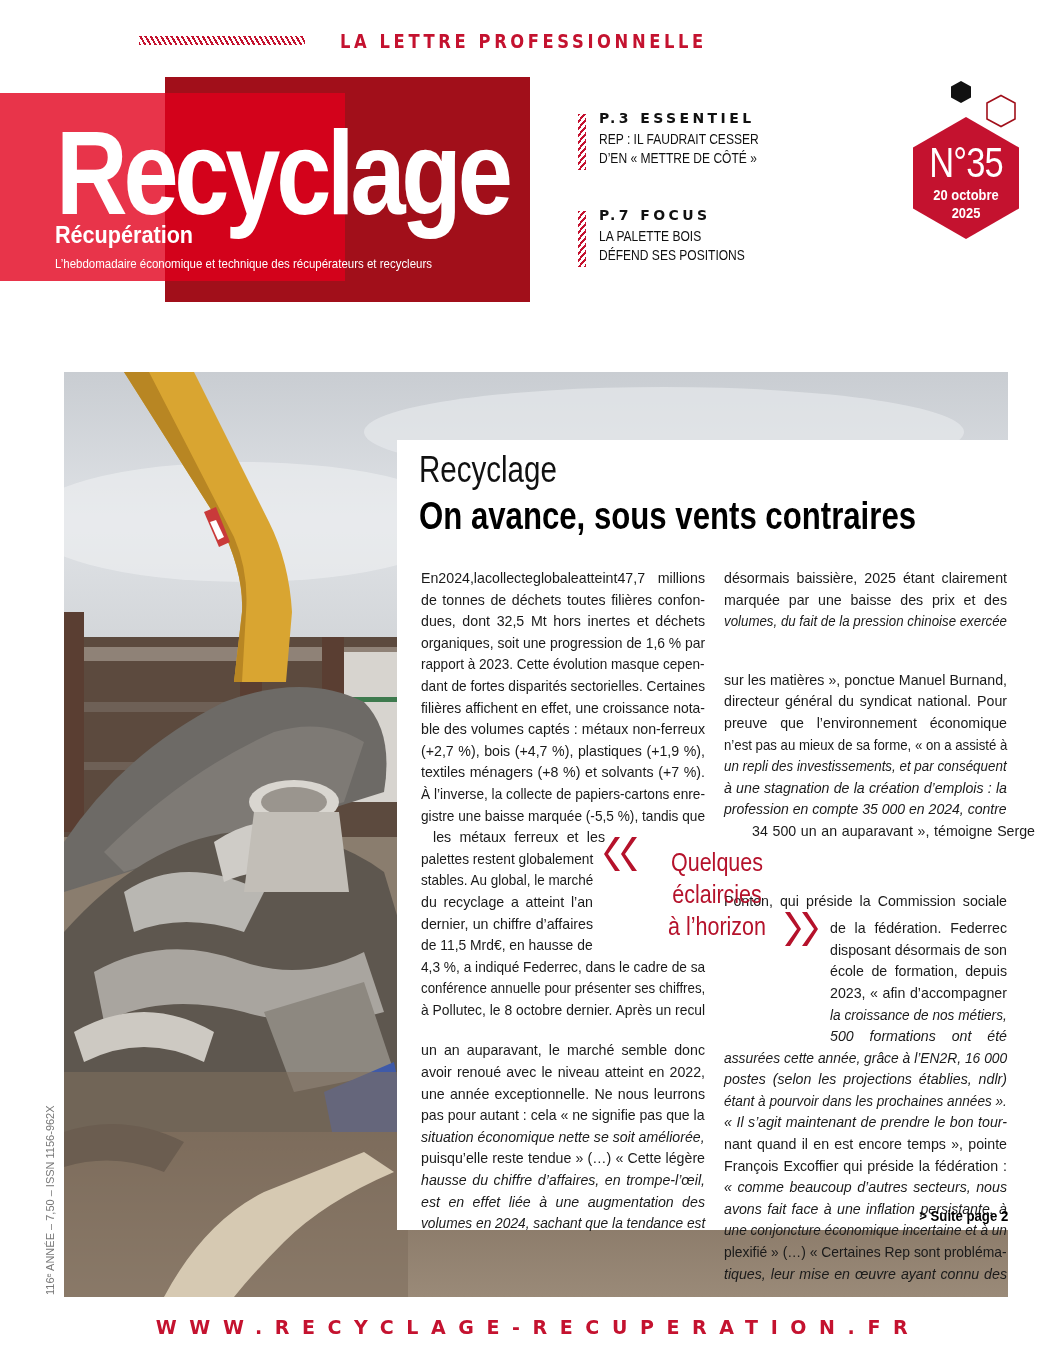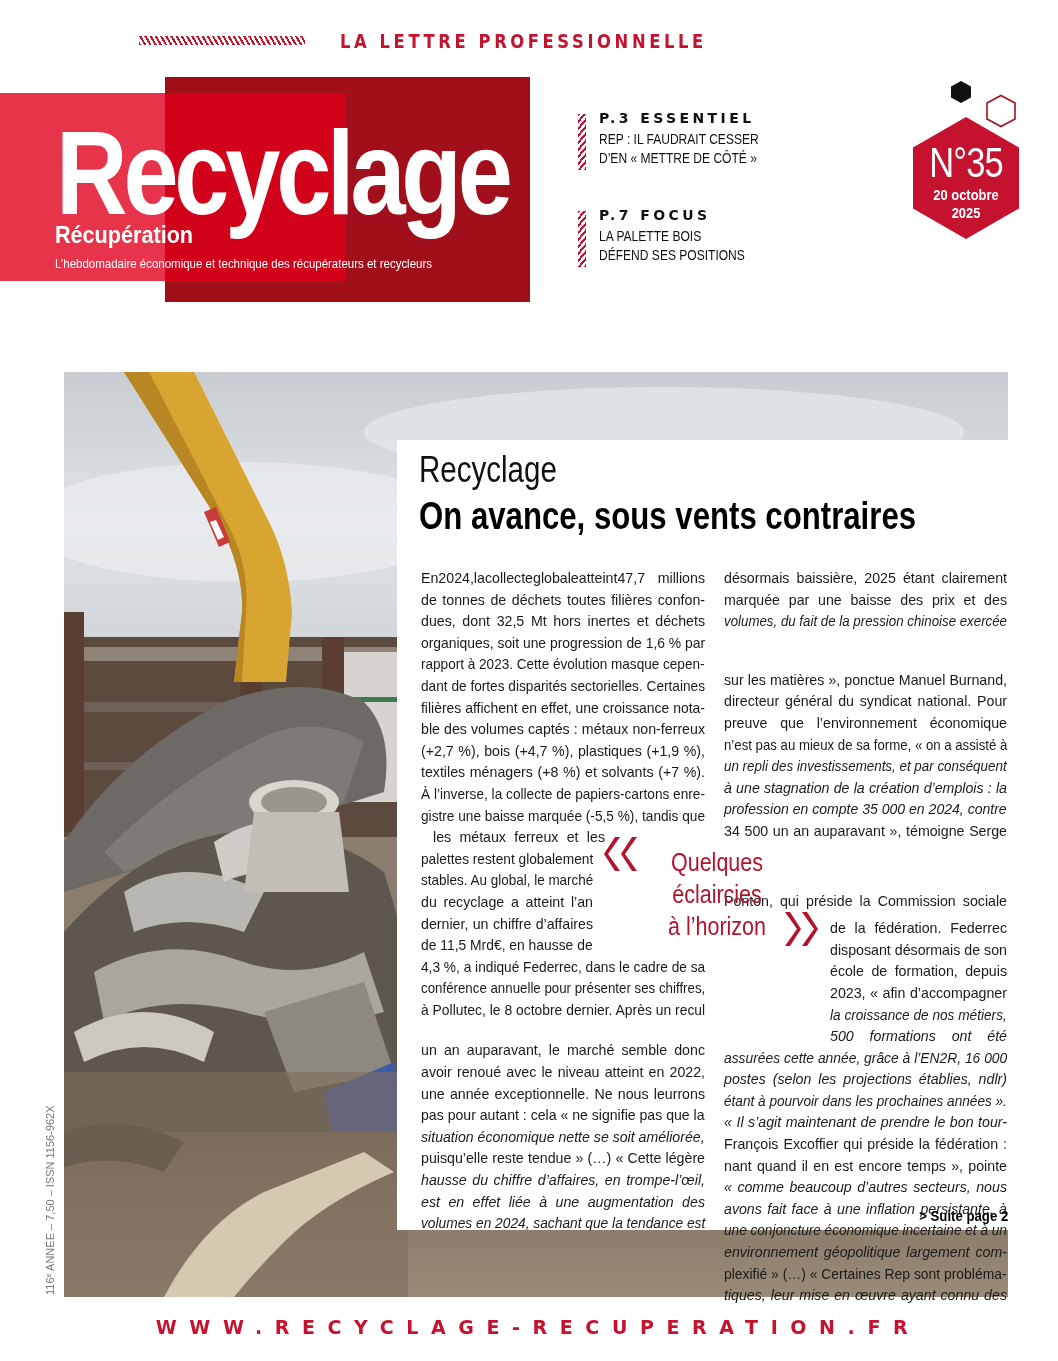--- a/index.html
+++ b/index.html
@@ -278,40 +278,39 @@
       <span class="line" style="width: 283px; display: block;">désormais baissière, 2025 étant clairement</span>
       <span class="line" style="width: 283px; display: block;">marquée par une baisse des prix et des</span>
       <span class="line" style="width: 302px; font-style: italic; display: block; transform: scaleX(0.937); text-align-last: left;">volumes, du fait de la pression chinoise exercée</span>
       <span class="line" style="width: 283px; display: block; margin-top: 37px;">sur les matières », ponctue Manuel Burnand,</span>
       <span class="line" style="width: 283px; display: block;">directeur général du syndicat national. Pour</span>
       <span class="line" style="width: 283px; display: block;">preuve que l’environnement économique</span>
       <span class="line" style="width: 304px; display: block; transform: scaleX(0.931); text-align-last: left;">n’est pas au mieux de sa forme, « on a assisté à</span>
       <span class="line" style="width: 300px; font-style: italic; display: block; transform: scaleX(0.943); text-align-last: left;">un repli des investissements, et par conséquent</span>
       <span class="line" style="width: 283px; font-style: italic; display: block;">à une stagnation de la création d’emplois : la</span>
       <span class="line" style="width: 286px; font-style: italic; display: block; transform: scaleX(0.99); text-align-last: left;">profession en compte 35 000 en 2024, contre</span>
-      <span class="line" style="width: 283px; display: block;">34 500 un an auparavant », témoigne Serge</span>
+      <span class="line" style="width: 283px; display: block; margin-left: 28px;">34 500 un an auparavant », témoigne Serge</span>
       <span class="line" style="width: 283px; display: block; margin-top: 48px;">Ponton, qui préside la Commission sociale</span>
       <div style="padding-left: 106px; margin-top: 6px;">
         <span class="line" style="width: 177px; display: block;">de la fédération. Federrec</span>
         <span class="line" style="width: 177px; display: block;">disposant désormais de son</span>
         <span class="line" style="width: 177px; display: block;">école de formation, depuis</span>
         <span class="line" style="width: 177px; display: block;">2023, « afin d’accompagner</span>
         <span class="line" style="width: 184px; font-style: italic; display: block; transform: scaleX(0.962); text-align-last: left;">la croissance de nos métiers,</span>
         <span class="line" style="width: 177px; font-style: italic; display: block;">500 formations ont été</span>
       </div>
       <span class="line" style="width: 290px; font-style: italic; display: block; transform: scaleX(0.976); text-align-last: left;">assurées cette année, grâce à l’EN2R, 16 000</span>
       <span class="line" style="width: 283px; font-style: italic; display: block;">postes (selon les projections établies, ndlr)</span>
       <span class="line" style="width: 295px; font-style: italic; display: block; transform: scaleX(0.959); text-align-last: left;">étant à pourvoir dans les prochaines années ».</span>
       <span class="line" style="width: 283px; font-style: italic; display: block;">« Il s’agit maintenant de prendre le bon tour-</span>
+      <span class="line" style="width: 283px; display: block;">nant quand il en est encore temps », pointe</span>
       <span class="line" style="width: 283px; display: block;">François Excoffier qui préside la fédération :</span>
-      <span class="line" style="width: 283px; display: block;">nant quand il en est encore temps », pointe</span>
       <span class="line" style="width: 283px; font-style: italic; display: block;">« comme beaucoup d’autres secteurs, nous</span>
       <span class="line" style="width: 283px; font-style: italic; display: block;">avons fait face à une inflation persistante, à</span>
       <span class="line" style="width: 295px; font-style: italic; display: block; transform: scaleX(0.959); text-align-last: left;">une conjoncture économique incertaine et à un</span>
-      <span class="line" style="width: 283px; font-style: italic; display: block;">environnement géopolitique largement com-</span>
       <span class="line" style="width: 289px; display: block; transform: scaleX(0.979); text-align-last: left;">plexifié » (…) « Certaines Rep sont probléma-</span>
       <span class="line" style="width: 283px; font-style: italic; display: block;">tiques, leur mise en œuvre ayant connu des</span>
     </div>
 
   <svg id="pull-open" width="34" height="38" viewBox="0 0 34 38">
     <polygon points="16,2 4,19 16,36 11,36 0,19 11,2" fill="#b5122b"></polygon>
     <polygon points="33,2 21,19 33,36 28,36 17,19 28,2" fill="#b5122b"></polygon>
   </svg>
   <div id="pull-text">
     <div>Quelques</div>

